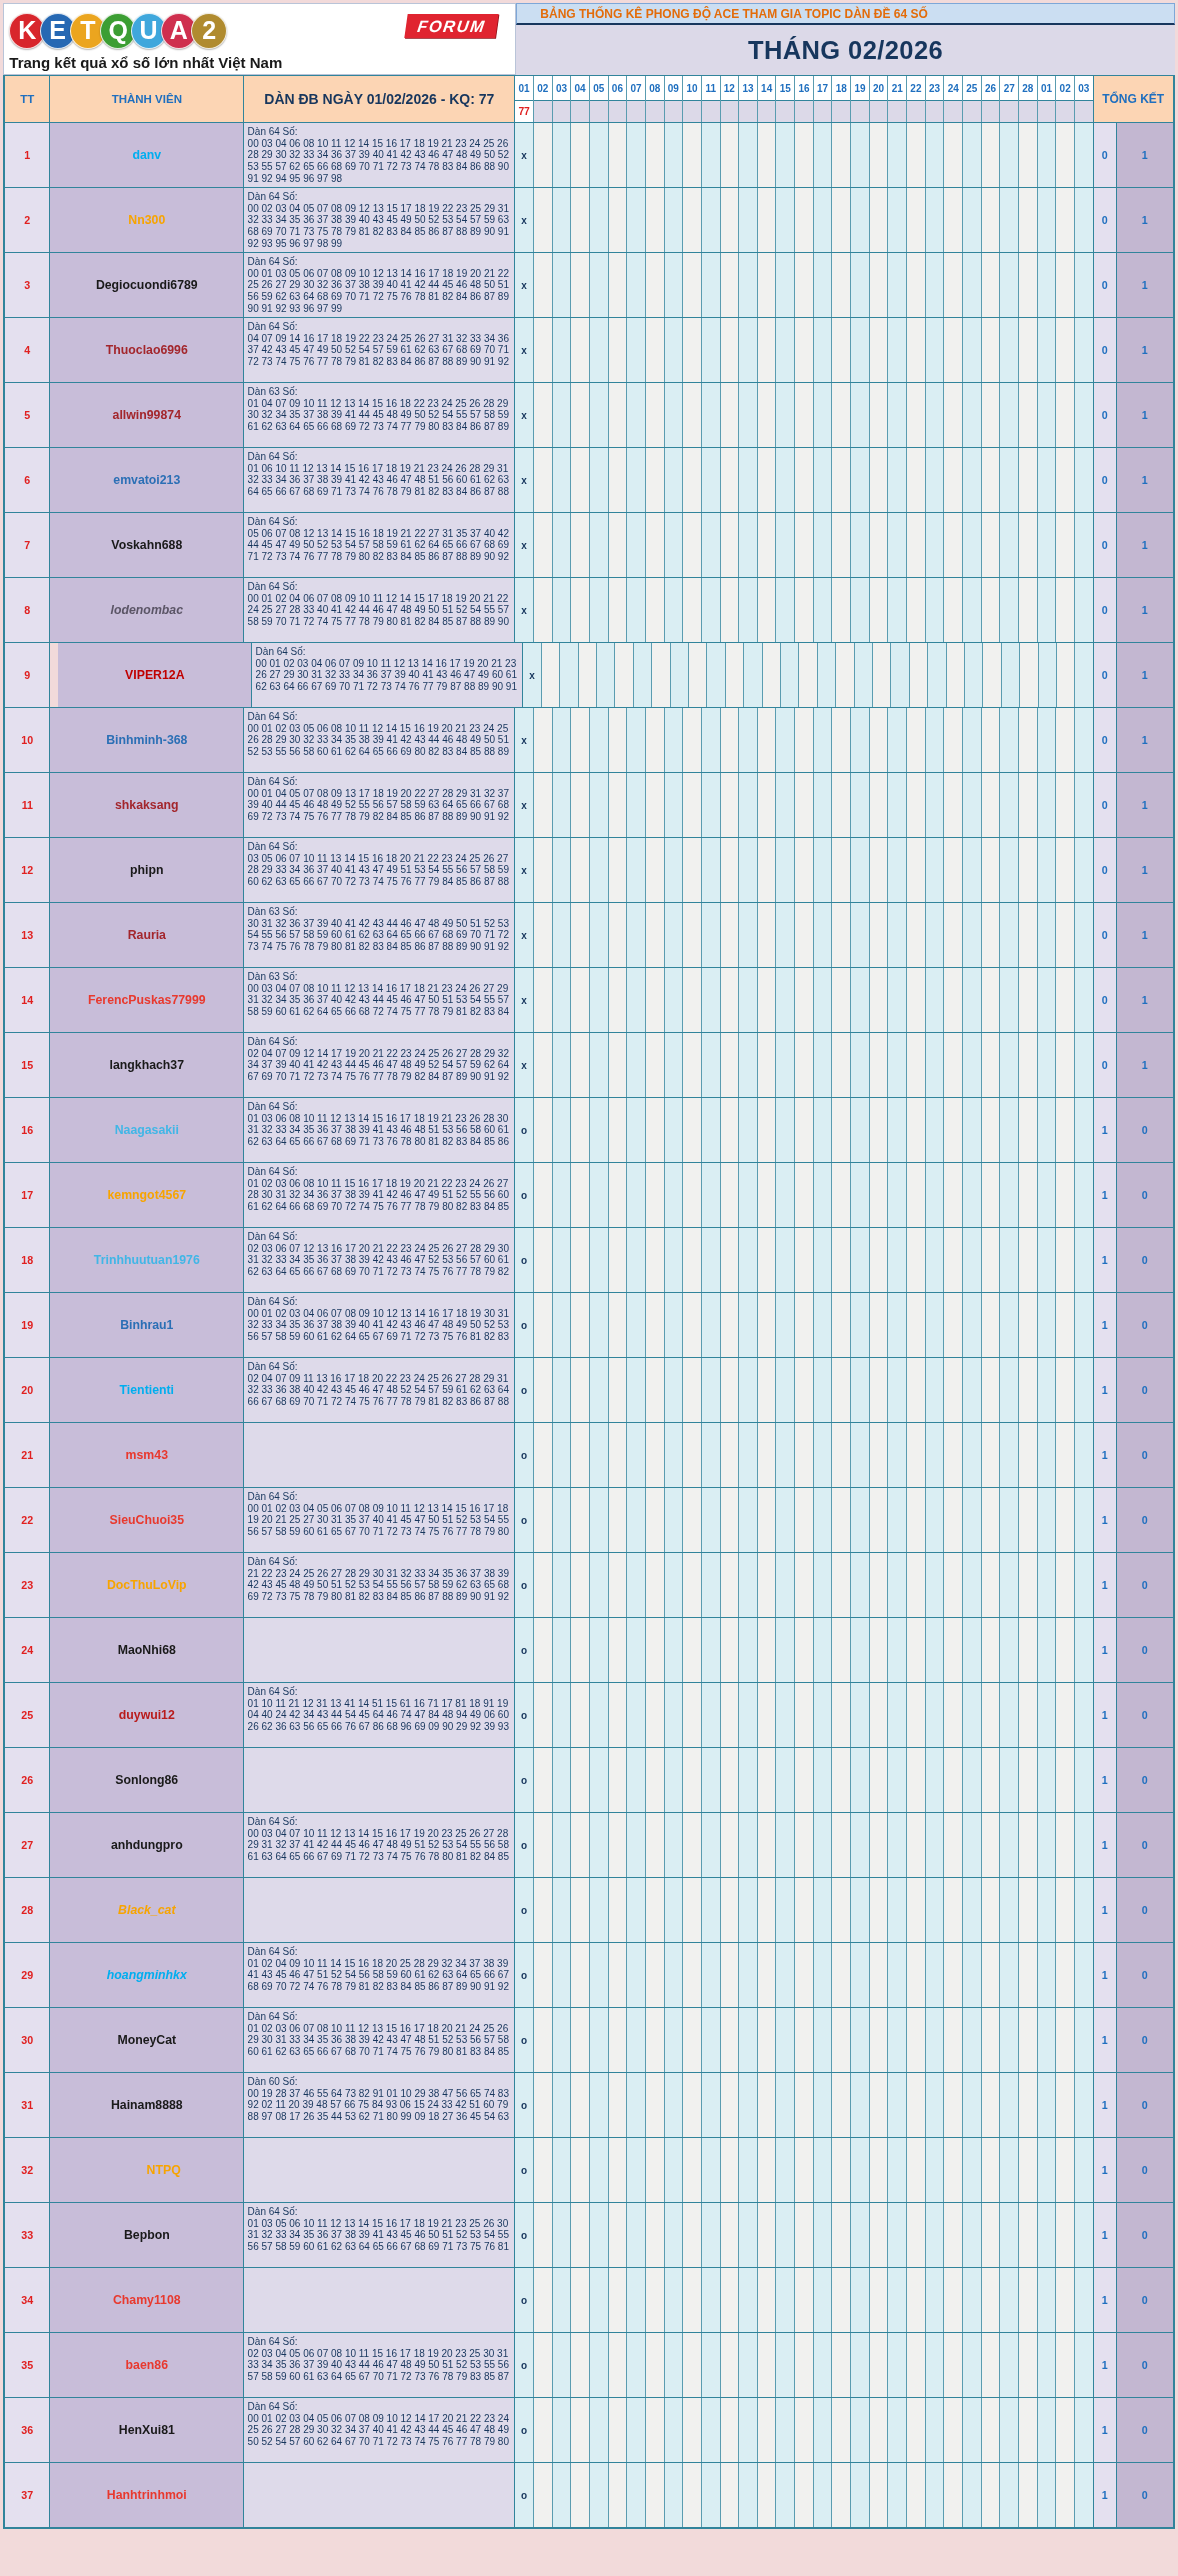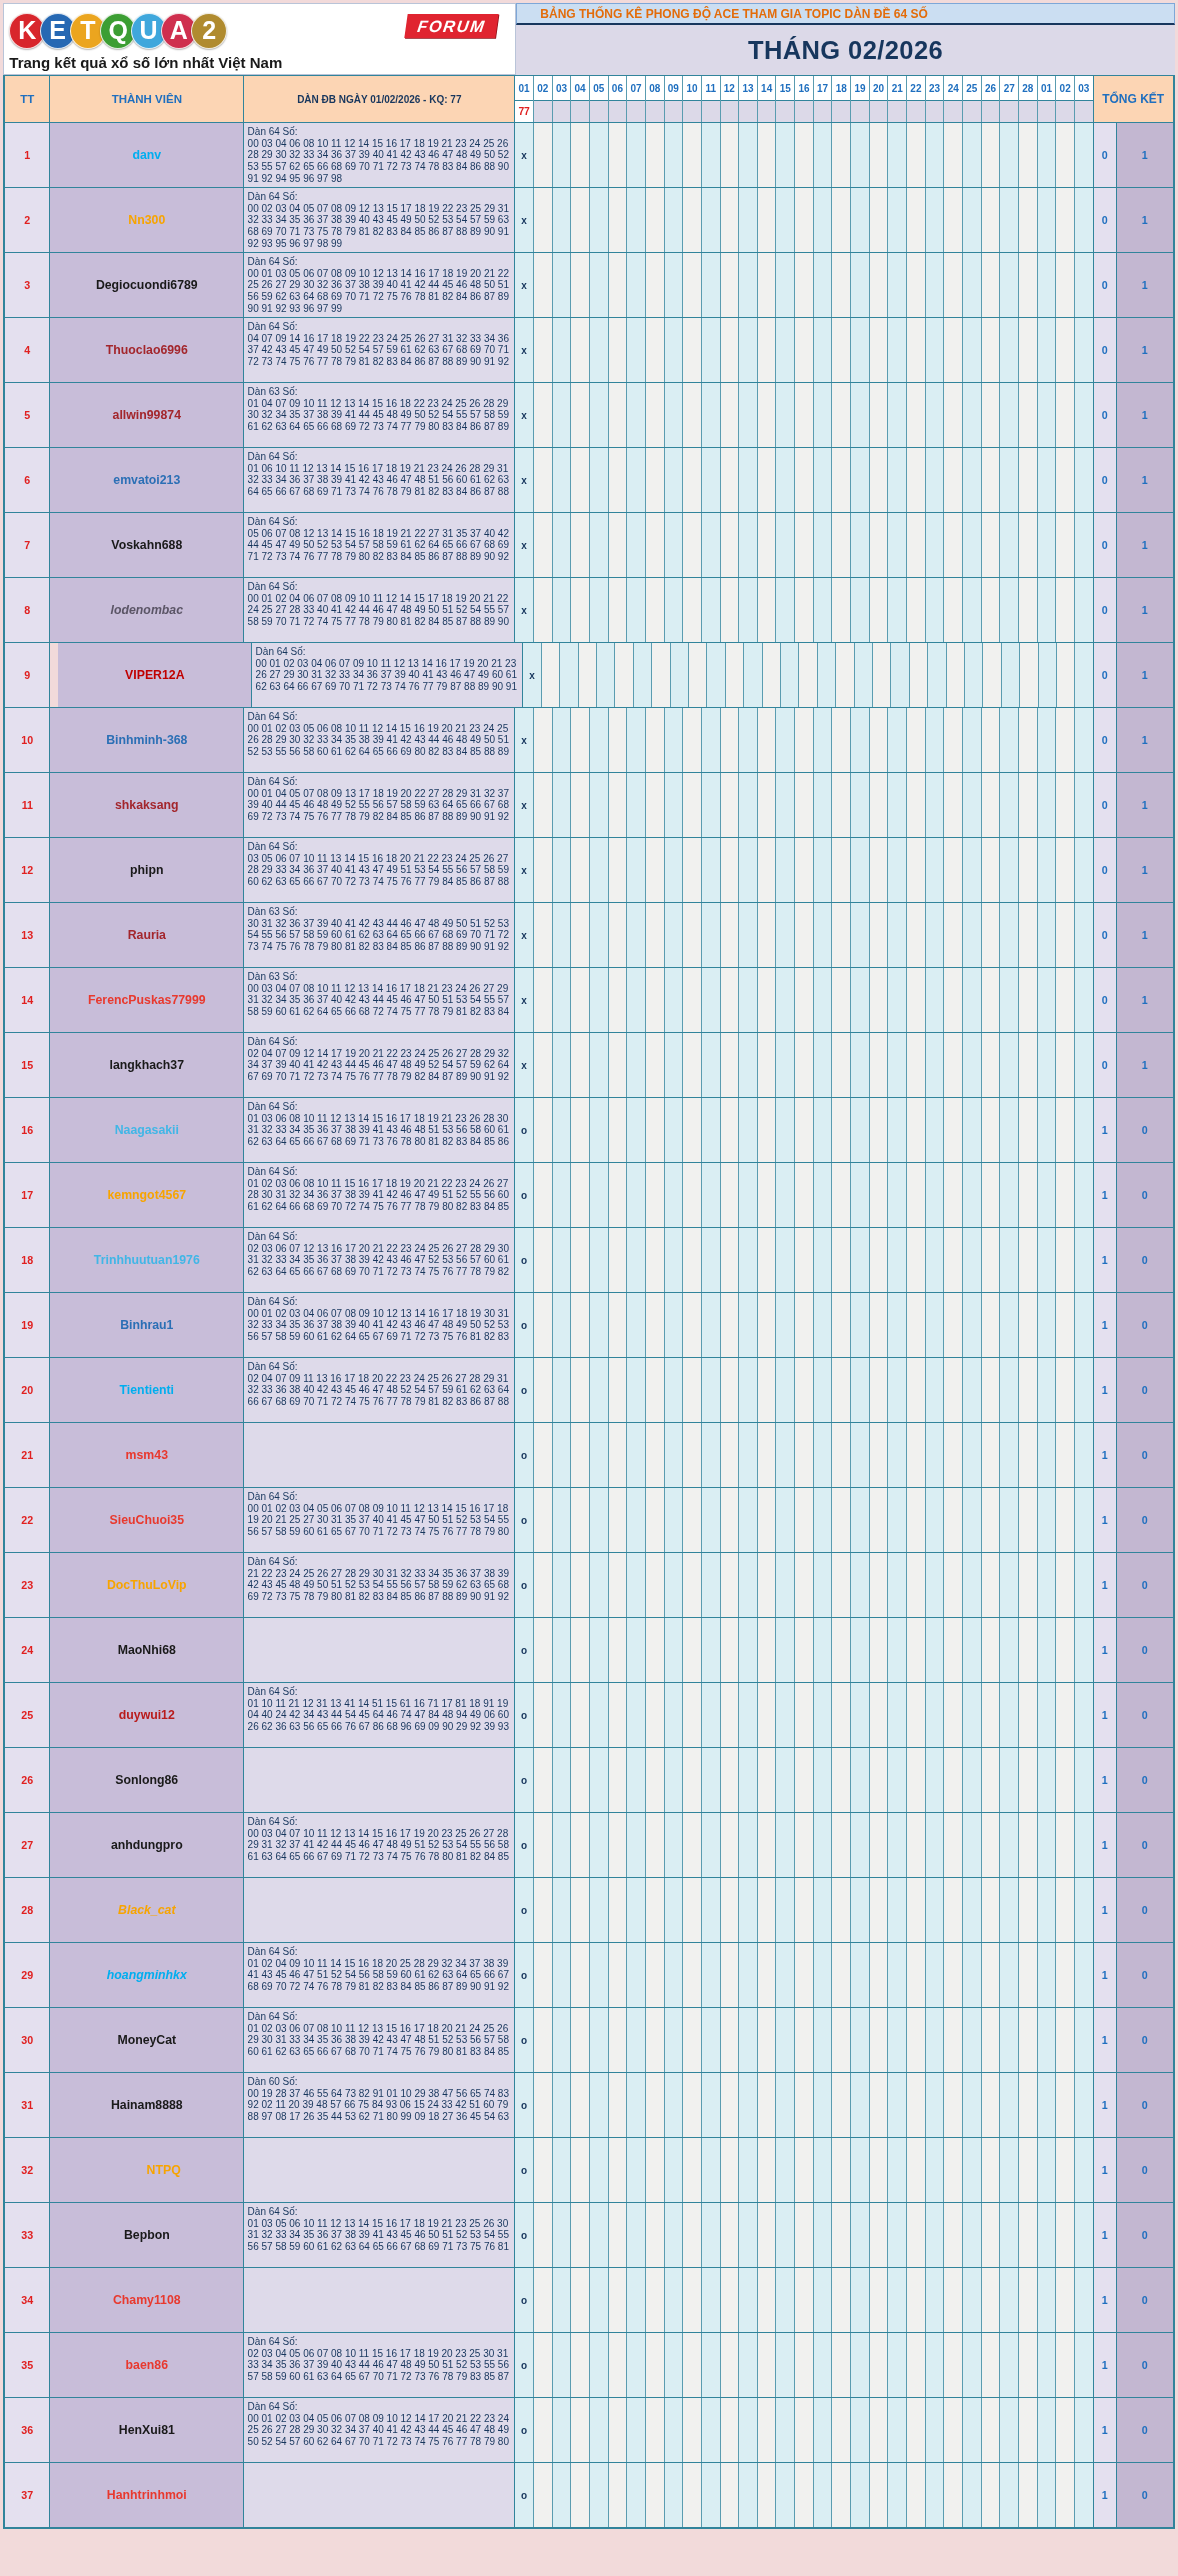--- a/index.html
+++ b/index.html
@@ -14,21 +14,21 @@
   .tagline{font-size:15px;font-weight:bold;color:#1a1a1a;margin-top:1.6px;}
   .top-right{flex:1;display:flex;flex-direction:column;}
   .banner{height:22px;background:#cbdef2;border:0.8px solid #7da7d8;border-bottom:2.5px solid #17365d;color:#e36c0a;font-weight:bold;font-size:12px;display:flex;align-items:center;padding-left:23px;}
   .month{flex:1;background:#dcd9e8;display:flex;align-items:center;justify-content:center;color:#17365d;font-weight:bold;font-size:25.5px;letter-spacing:0.4px;}
   
   .tbl{border:2.5px solid #31849b;border-top:1.6px solid #31849b;}
   .thead{display:flex;height:46px;background:#fcd5b4;}
   .hcell{display:flex;align-items:center;justify-content:center;font-weight:bold;}
   .th-tt{width:45px;background:#fcd5b4;color:#1f6fbf;font-size:11.5px;border-right:1.6px solid #31849b;}
   .th-member{width:194px;background:#fcd5b4;color:#1f6fbf;font-size:11.5px;border-right:1.6px solid #31849b;}
-  .th-dan{width:271px;background:#fcd5b4;color:#17365d;font-size:10px;border-right:1.6px solid #31849b;}
+  .th-dan{width:271px;background:#fcd5b4;color:#17365d;font-size:14px;border-right:1.6px solid #31849b;}
   .th-days{flex:1;display:flex;border-right:1.6px solid #31849b;}
   .day-col{flex:1;display:flex;flex-direction:column;border-right:0.8px solid #5a9cb0;}
   .day-col:last-child{border-right:none;}
   .day-num{height:25px;background:#ffffff;color:#1f6fbf;font-weight:bold;font-size:10px;display:flex;align-items:center;justify-content:center;border-bottom:1.6px solid #31849b;}
   .day-sub{flex:1;background:#dcd9e8;display:flex;align-items:center;justify-content:center;}
   .day-sub.kq{background:#ffffff;color:#e02020;font-weight:bold;font-size:10.3px;}
   .th-tk{width:79px;background:#fcd5b4;color:#1f6fbf;font-size:12px;}
   
   .row{display:flex;height:65px;border-top:1.6px solid #31849b;}
   .tt{width:45px;background:#e4e0ef;color:#e02020;font-weight:bold;font-size:10.7px;display:flex;align-items:center;justify-content:center;border-right:1.6px solid #31849b;}

